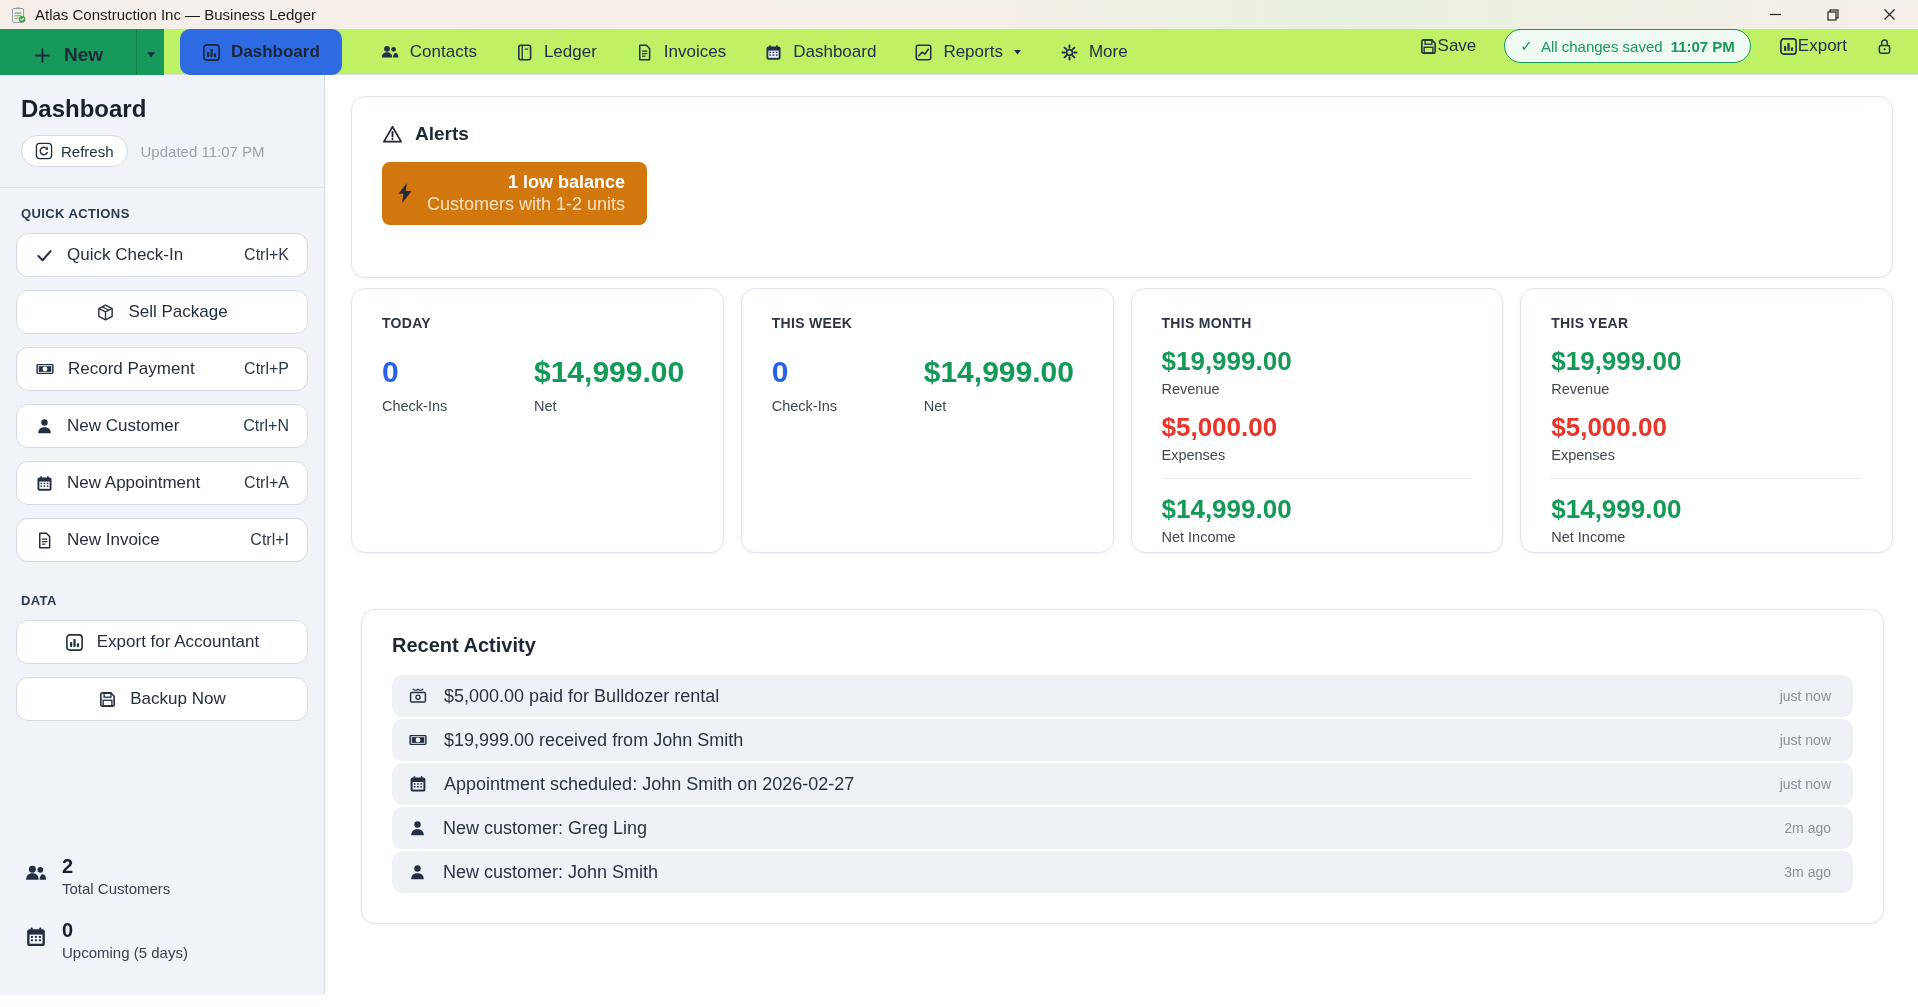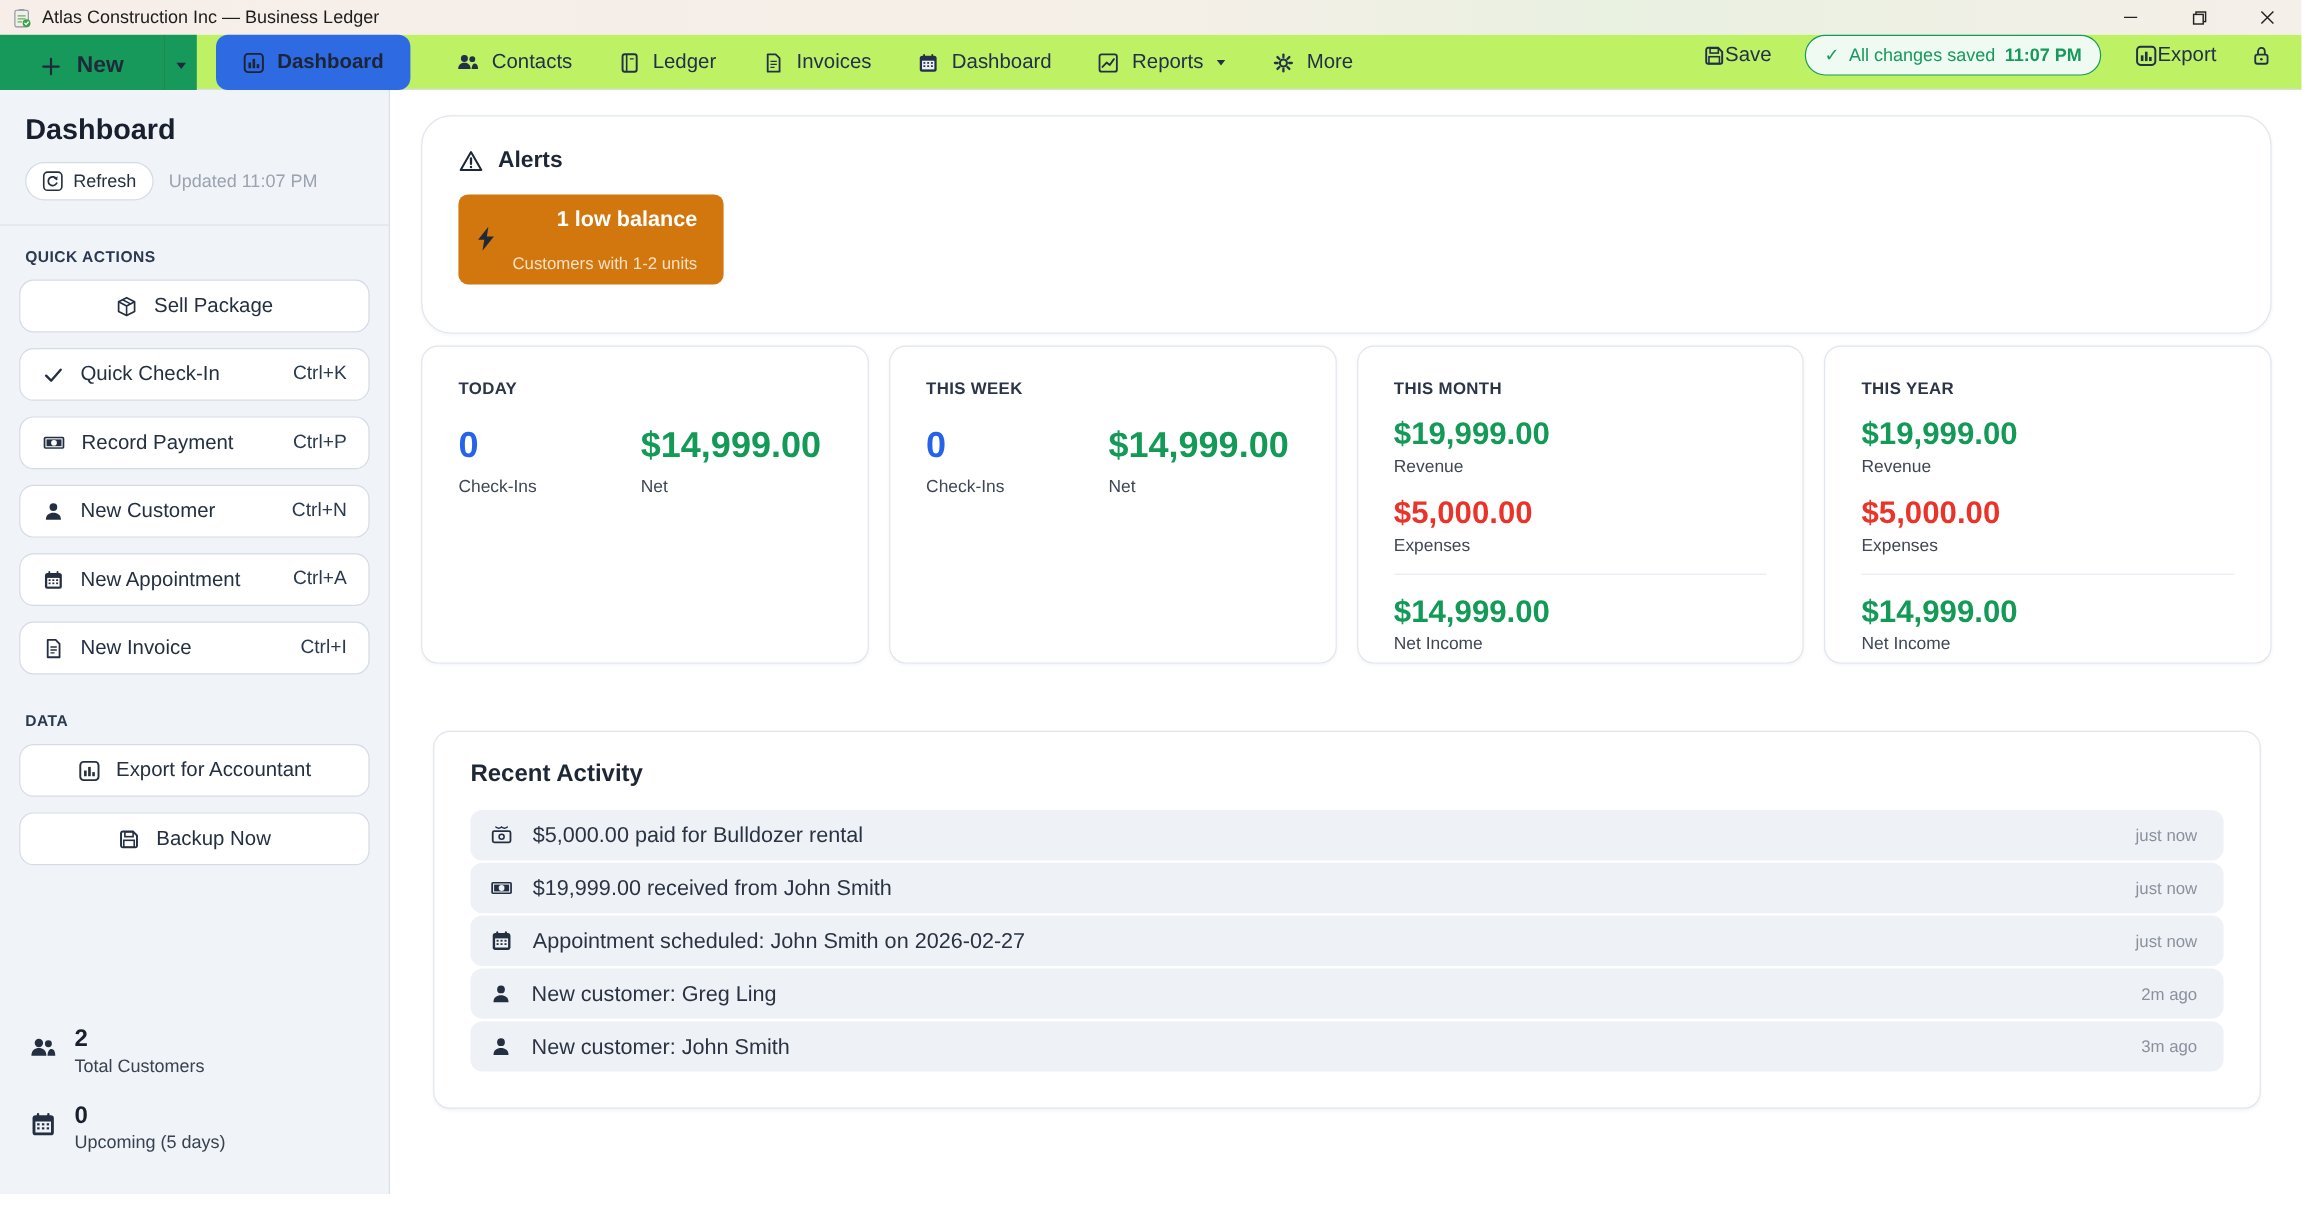--- a/index.html
+++ b/index.html
@@ -81,29 +81,29 @@
   .sb-stat .ic{ margin-top:6px; }
   .sb-stat .val{ font-size:20px; font-weight:bold; color:#18202e; line-height:22px; }
   .sb-stat .lbl{ font-size:15px; color:#39424f; margin-top:3px; }
 
   
   .main{ flex:1; background:#fff; padding:21px 25px 0 26px; overflow:hidden; }
   .card{
     background:#fff; border:1px solid #e0e5ee; border-radius:14px;
     box-shadow:0 1px 3px rgba(25,40,70,0.05);
   }
-  .alerts-card{ height:182px; padding:26px 30px;border-radius:25px; }
+  .alerts-card{ height:182px; padding:26px 30px; }
   .alerts-head{ display:flex; align-items:center; gap:12px; font-size:19px; font-weight:bold; color:#1d2736; }
   .alert-chip{
     margin-top:17px; display:inline-flex; align-items:center; gap:13px;
     background:#d2760e; border:none; border-radius:8px; padding:9px 22px 10px 14px;
     text-align:right; cursor:pointer; font-family:inherit;
   }
   .alert-chip .t1{ color:#fff; font-size:18px; font-weight:bold; line-height:22px; }
-  .alert-chip .t2{ color:rgba(255,246,230,0.85); font-size:14px; margin-top:18px; }
+  .alert-chip .t2{ color:rgba(255,246,230,0.85); font-size:18px; margin-top:1px; }
 
   .stats-row{ display:flex; gap:17px; margin-top:10px; }
   .stat-card{ flex:1; height:265px; padding:26px 30px; }
   .stat-period{ font-size:14px; font-weight:bold; letter-spacing:.3px; color:#2b3547; }
   .metric-row{ display:flex; margin-top:24px; }
   .metric-row .metric:first-child{ width:152px; }
   .metric .mval{ font-size:30px; font-weight:bold; line-height:34px; }
   .metric .mlbl{ font-size:14.5px; color:#3f4754; margin-top:9px; }
   .stack .metric{ margin-top:15px; }
   .stack .metric .sval{ font-size:26px; font-weight:bold; line-height:30px; }
@@ -297,35 +297,35 @@
         </svg>
         <span>Refresh</span>
       </button>
       <span class="updated">Updated 11:07 PM</span>
     </div>
 
     <hr class="sb-divider">
 
     <div class="sb-section-label">QUICK ACTIONS</div>
 
+    <button class="sb-btn">
+      <svg class="ic" width="19" height="19" viewBox="0 0 20 20">
+        <path d="M3.6 10.6 L8 15 L16.4 5.4" fill="none" stroke="currentColor" stroke-width="2.1" stroke-linecap="round" stroke-linejoin="round"></path>
+      </svg>
+      <span>Quick Check-In</span>
+      <span class="shortcut">Ctrl+K</span>
+    </button>
+
     <button class="sb-btn centered">
       <svg class="ic" width="19" height="19" viewBox="0 0 20 20">
         <path d="M10 2.2 L17 5.8 V14.2 L10 17.8 L3 14.2 V5.8 Z" fill="none" stroke="currentColor" stroke-width="1.5" stroke-linejoin="round"></path>
         <path d="M3 5.8 L10 9.4 L17 5.8 M10 9.4 V17.8" fill="none" stroke="currentColor" stroke-width="1.4" stroke-linejoin="round"></path>
         <path d="M6.5 4 L13.5 7.6" fill="none" stroke="currentColor" stroke-width="1.3"></path>
       </svg>
       <span>Sell Package</span>
-    </button>
-
-    <button class="sb-btn">
-      <svg class="ic" width="19" height="19" viewBox="0 0 20 20">
-        <path d="M3.6 10.6 L8 15 L16.4 5.4" fill="none" stroke="currentColor" stroke-width="2.1" stroke-linecap="round" stroke-linejoin="round"></path>
-      </svg>
-      <span>Quick Check-In</span>
-      <span class="shortcut">Ctrl+K</span>
     </button>
 
     <button class="sb-btn">
       <svg class="ic" width="20" height="20" viewBox="0 0 20 20">
         <rect x="1.4" y="5" width="17.2" height="10" rx="1.4" fill="currentColor"></rect>
         <rect x="3.3" y="6.7" width="13.4" height="6.6" fill="none" stroke="#fff" stroke-width="0.9"></rect>
         <circle cx="10" cy="10" r="2.4" fill="#fff"></circle>
       </svg>
       <span>Record Payment</span>
       <span class="shortcut">Ctrl+P</span>

